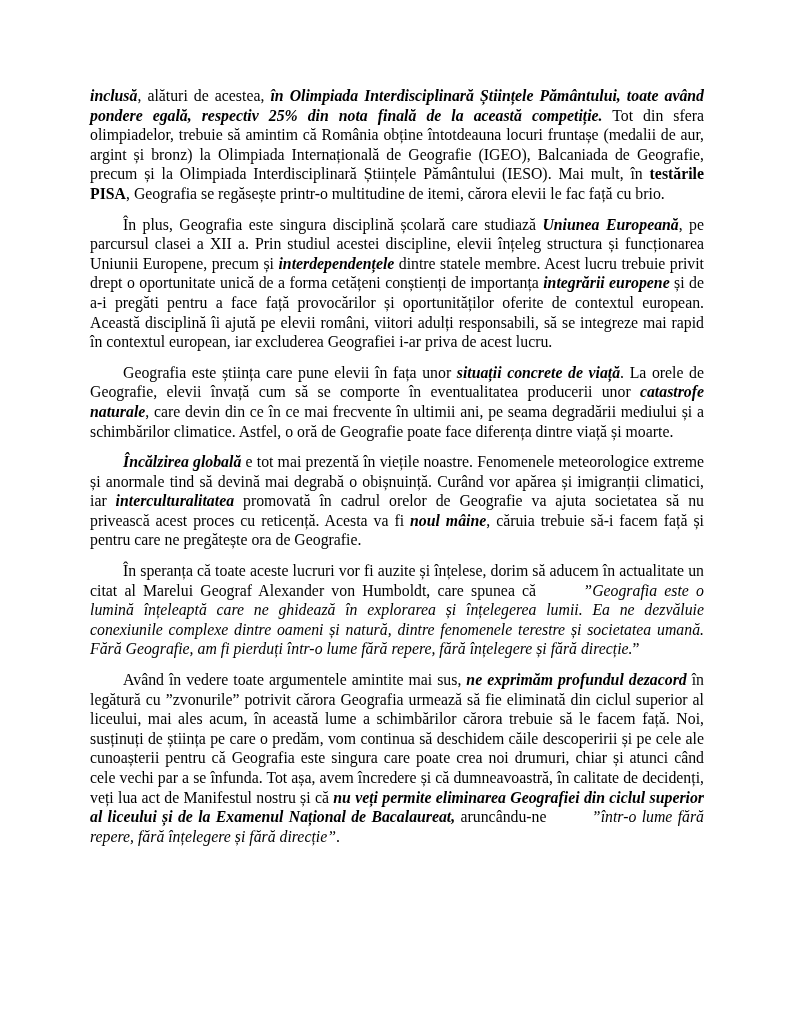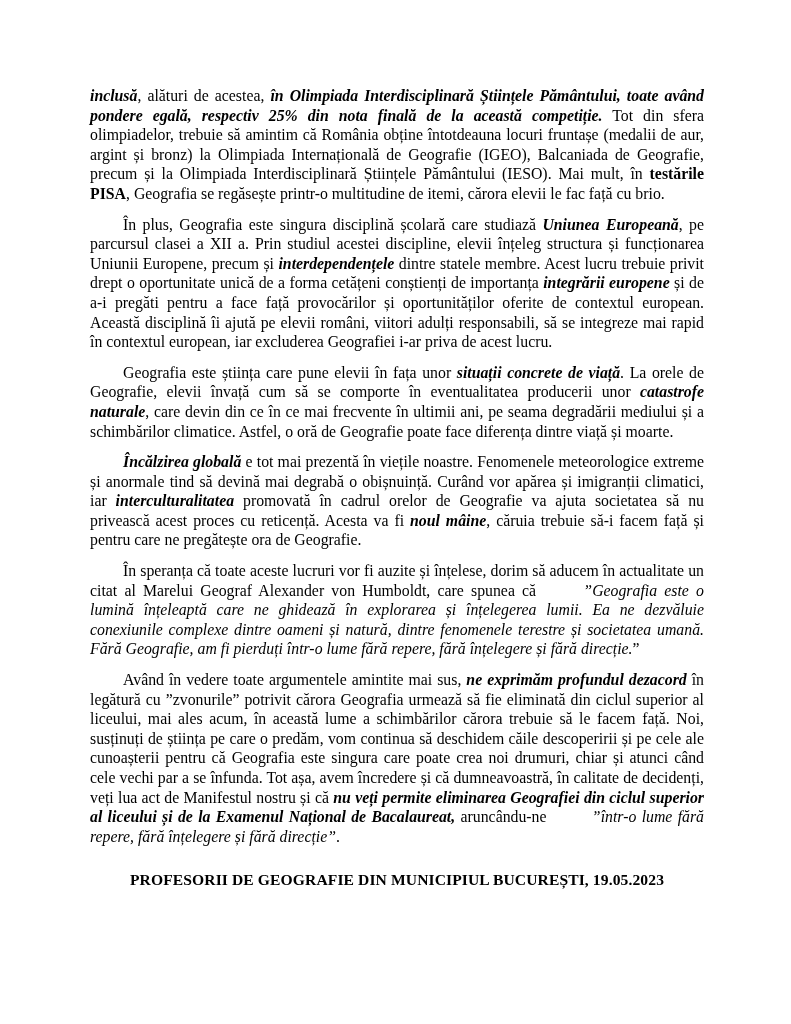--- a/index.html
+++ b/index.html
@@ -45,14 +45,13 @@
 
 <div class="page">
   <div class="doc-body">
       <p class="para"><span class="run-bi">inclusă</span><span class="run-n">, alături de acestea, </span><span class="run-bi">în Olimpiada Interdisciplinară Științele Pământului, toate având pondere egală, respectiv 25% din nota finală de la această competiție.</span><span class="run-n"> Tot din sfera olimpiadelor, trebuie să amintim că România obține întotdeauna locuri fruntașe (medalii de aur, argint și bronz) la Olimpiada Internațională de Geografie (IGEO), Balcaniada de Geografie, precum și la Olimpiada Interdisciplinară Științele Pământului (IESO). Mai mult, în </span><span class="run-b">testările PISA</span><span class="run-n">, Geografia se regăsește printr-o multitudine de itemi, cărora elevii le fac față cu brio.</span></p>
       <p class="para indent"><span class="run-n">În plus, Geografia este singura disciplină școlară care studiază </span><span class="run-bi">Uniunea Europeană</span><span class="run-n">, pe parcursul clasei a XII a. Prin studiul acestei discipline, elevii înțeleg structura și funcționarea Uniunii Europene, precum și </span><span class="run-bi">interdependențele</span><span class="run-n"> dintre statele membre. Acest lucru trebuie privit drept o oportunitate unică de a forma cetățeni conștienți de importanța </span><span class="run-bi">integrării europene</span><span class="run-n"> și de a-i pregăti pentru a face față provocărilor și oportunităților oferite de contextul european. Această disciplină îi ajută pe elevii români, viitori adulți responsabili, să se integreze mai rapid în contextul european, iar excluderea Geografiei i-ar priva de acest lucru.</span></p>
       <p class="para indent"><span class="run-n">Geografia este știința care pune elevii în fața unor </span><span class="run-bi">situații concrete de viață</span><span class="run-n">. La orele de Geografie, elevii învață cum să se comporte în eventualitatea producerii unor </span><span class="run-bi">catastrofe naturale</span><span class="run-n">, care devin din ce în ce mai frecvente în ultimii ani, pe seama degradării mediului și a schimbărilor climatice. Astfel, o oră de Geografie poate face diferența dintre viață și moarte.</span></p>
       <p class="para indent"><span class="run-bi">Încălzirea globală</span><span class="run-n"> e tot mai prezentă în viețile noastre. Fenomenele meteorologice extreme și anormale tind să devină mai degrabă o obișnuință. Curând vor apărea și imigranții climatici, iar </span><span class="run-bi">interculturalitatea</span><span class="run-n"> promovată în cadrul orelor de Geografie va ajuta societatea să nu privească acest proces cu reticență.  Acesta va fi </span><span class="run-bi">noul mâine</span><span class="run-n">, căruia trebuie să-i facem față și pentru care ne pregătește ora de Geografie.</span></p>
       <p class="para indent"><span class="run-n">În speranța că toate aceste lucruri vor fi auzite și înțelese, dorim să aducem în actualitate un citat al Marelui Geograf Alexander von Humboldt, care spunea că </span><span class="run-i">”Geografia este o lumină înțeleaptă care ne ghidează în explorarea și înțelegerea lumii. Ea ne dezvăluie conexiunile complexe dintre oameni și natură, dintre fenomenele terestre și societatea umană. Fără Geografie, am fi pierduți într-o lume fără repere, fără înțelegere și fără direcție.</span><span class="run-n">”</span></p>
       <p class="para indent"><span class="run-n">Având în vedere toate argumentele amintite mai sus, </span><span class="run-bi">ne exprimăm profundul dezacord</span><span class="run-n"> în legătură cu ”zvonurile” potrivit cărora Geografia urmează să fie eliminată din ciclul superior al liceului, mai ales acum, în această lume a schimbărilor cărora trebuie să le facem față. Noi, susținuți de știința pe care o predăm, vom continua să deschidem căile descoperirii și pe cele ale cunoașterii pentru că Geografia este singura care poate crea noi drumuri, chiar și atunci când cele vechi par a se înfunda. Tot așa, avem încredere și că dumneavoastră, în calitate de decidenți, veți lua act de Manifestul nostru și că </span><span class="run-bi">nu veți permite eliminarea Geografiei din ciclul superior al liceului și de la Examenul Național de Bacalaureat,</span><span class="run-n"> aruncându-ne </span><span class="run-i">”într-o lume fără repere, fără înțelegere și fără direcție”</span><span class="run-n">.</span></p>
     </div>
-  <div class="signature">PROFESORII DE GEOGRAFIE DIN MUNICIPIUL BUCUREȘTI, 19.05.2023</div>
 </div>
 
 </body></html>

